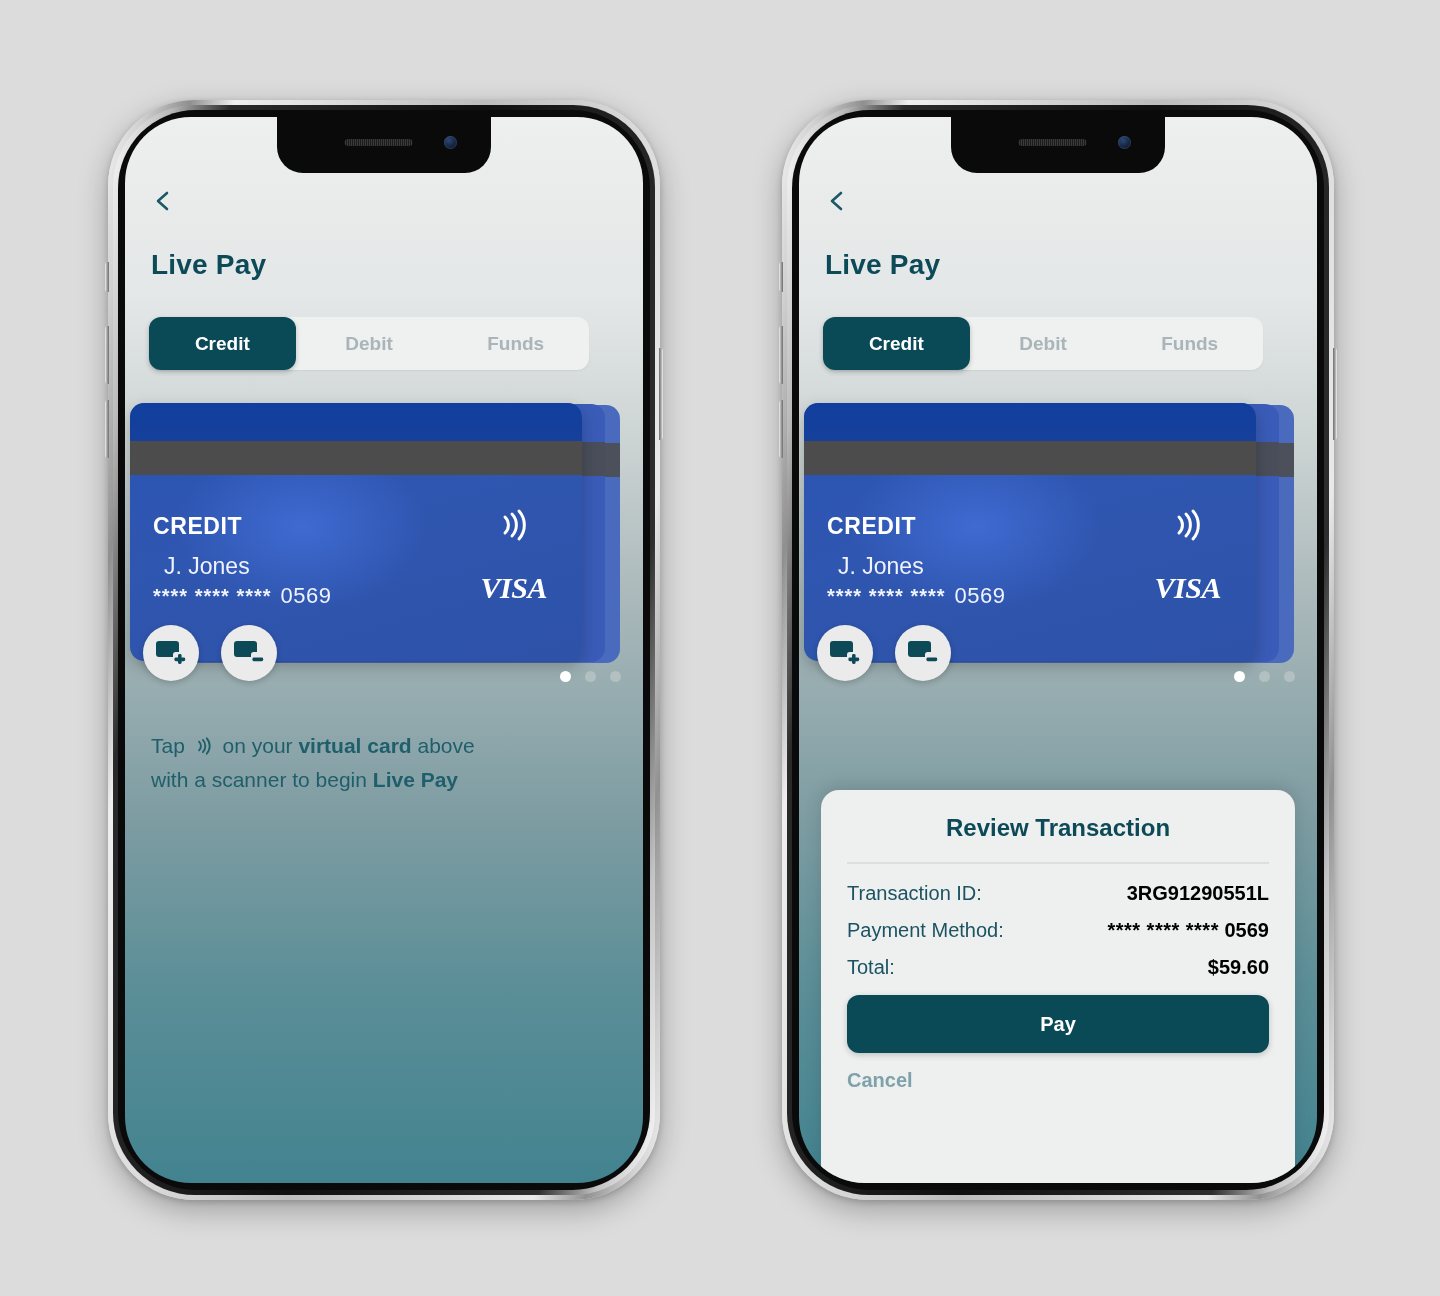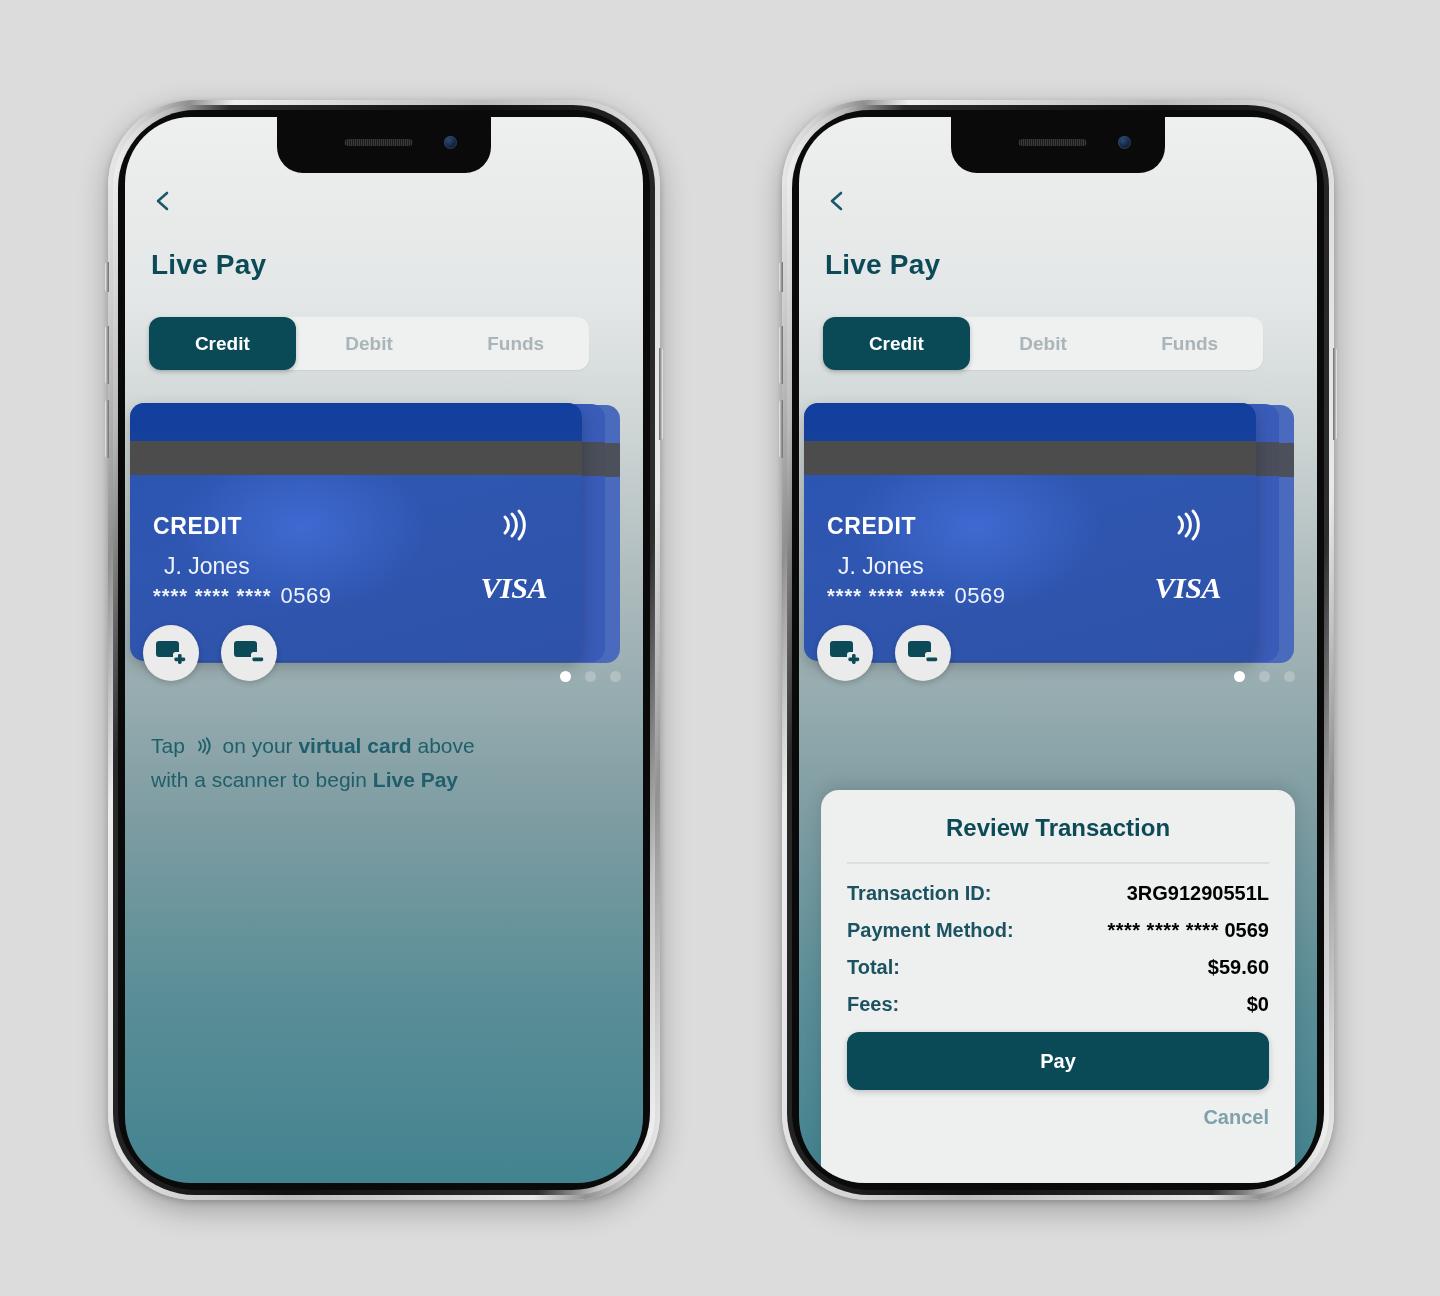--- a/index.html
+++ b/index.html
@@ -189,31 +189,31 @@
     box-shadow:0 -4px 18px rgba(0,0,0,.13);
     margin-top:37px;
   }
   .review-title {
     text-align:center; font-size:24px; font-weight:700; color:#0d4a58;
     margin-bottom:20px;
   }
   .divider { height:2px; background:#dcdfe0; margin-bottom:18px; }
   .row { display:flex; justify-content:space-between; align-items:baseline;
          font-size:20px; color:#1b5362; margin-bottom:14px; }
-  .row .k { font-weight:700;text-align:right; }
+  .row .k { font-weight:400;text-align:right; }
   .row .v { font-weight:700; color:#000000; }
   .row .v .masked { letter-spacing:.5px; }
   .pay-btn {
     margin-top:16px; height:58px; background:#0a4a57; border-radius:12px;
     display:flex; align-items:center; justify-content:center;
     color:#fff; font-size:20px; font-weight:700; cursor:pointer;
     box-shadow:0 2px 6px rgba(0,0,0,.2);
   }
   .cancel-btn {
-    margin-top:16px; text-align:right; font-size:20px; font-weight:700;
+    margin-top:16px; text-align:left; font-size:20px; font-weight:700;
     color:#7fa2aa; cursor:pointer;
   }
 </style>
 </head>
 <body>
 
 <div class="stage">
 
   <div class="phone left">
     <div class="frame-outer"></div>
@@ -420,24 +420,20 @@
               <span class="masked">**** **** ****</span>
               <span>0569</span>
             </span>
           </div>
 
           <div class="row">
             <span class="k">Total:</span>
             <span class="v">$59.60</span>
           </div>
 
-          <div class="row">
-            <span class="k">Fees:</span>
-            <span class="v">$0</span>
-          </div>
 
           <div class="pay-btn">Pay</div>
           <div class="cancel-btn">Cancel</div>
         </div>
 
       </div>
     </div>
   </div>
 
 </div>

